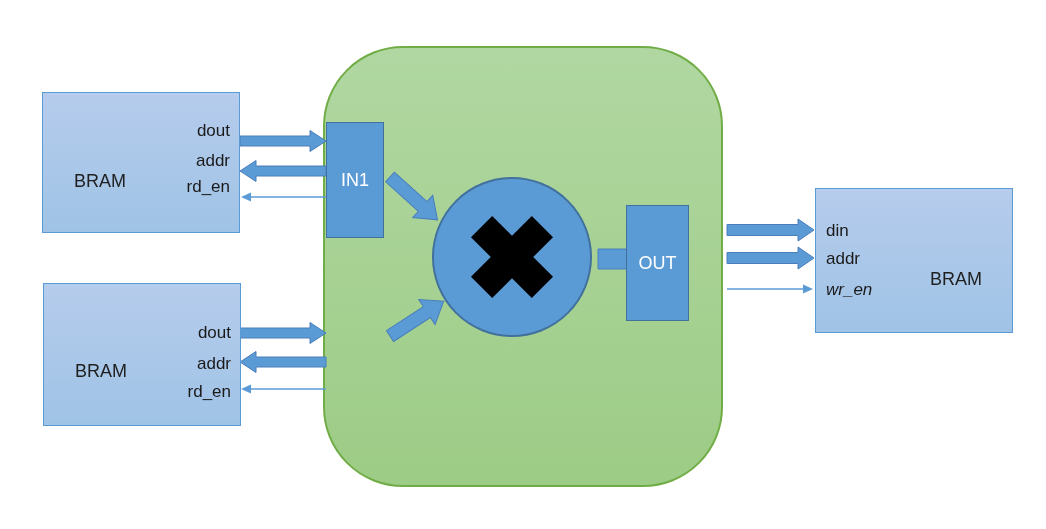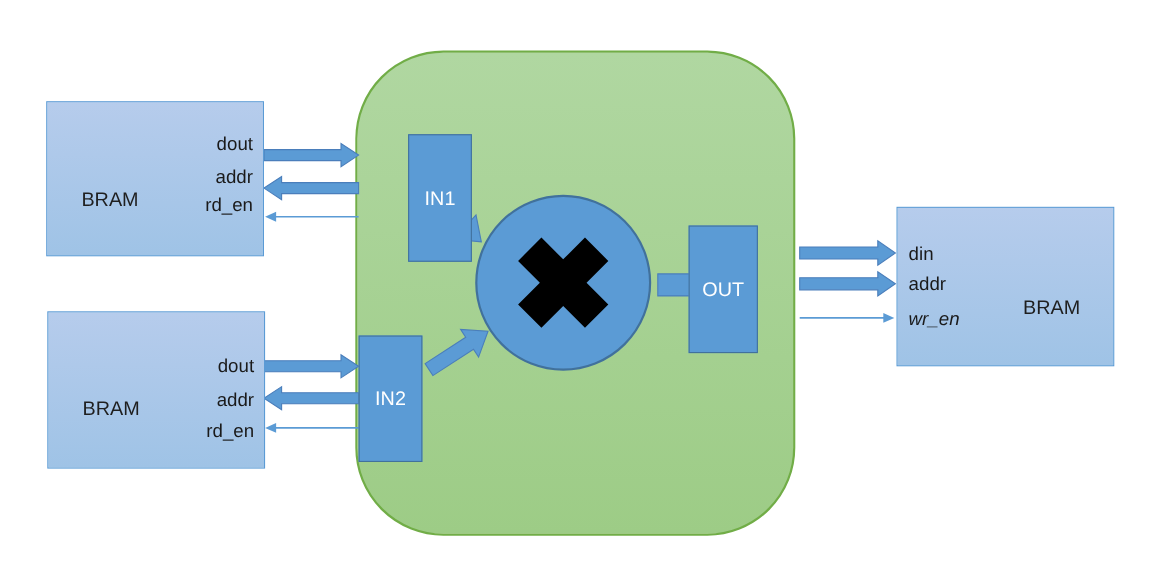--- a/index.html
+++ b/index.html
@@ -136,23 +136,20 @@
     <div class="port right" style="right:9px;top:97px;">rd_en</div>
   </div>
 
   <div class="bram" style="left:815px;top:188px;width:198px;height:145px;">
     <div class="bram-label" style="left:95px;top:60px;width:90px;">BRAM</div>
     <div class="port left" style="left:10px;top:31px;">din</div>
     <div class="port left" style="left:10px;top:59px;">addr</div>
     <div class="port left" style="left:10px;top:90px;font-style:italic;">wr_en</div>
   </div>
 
-  <div class="ioblock" style="left:326px;top:122px;width:58px;height:116px;margin-left:45px;">
+  <div class="ioblock" style="left:326px;top:122px;width:58px;height:116px;">
     <span>IN1</span>
-  </div>
-  <div class="ioblock" style="left:326px;top:305px;width:58px;height:115px;">
-    <span>IN2</span>
   </div>
   <div class="ioblock" style="left:626px;top:205px;width:63px;height:116px;">
     <span>OUT</span>
   </div>
 
 </div>
 
 </body></html>

